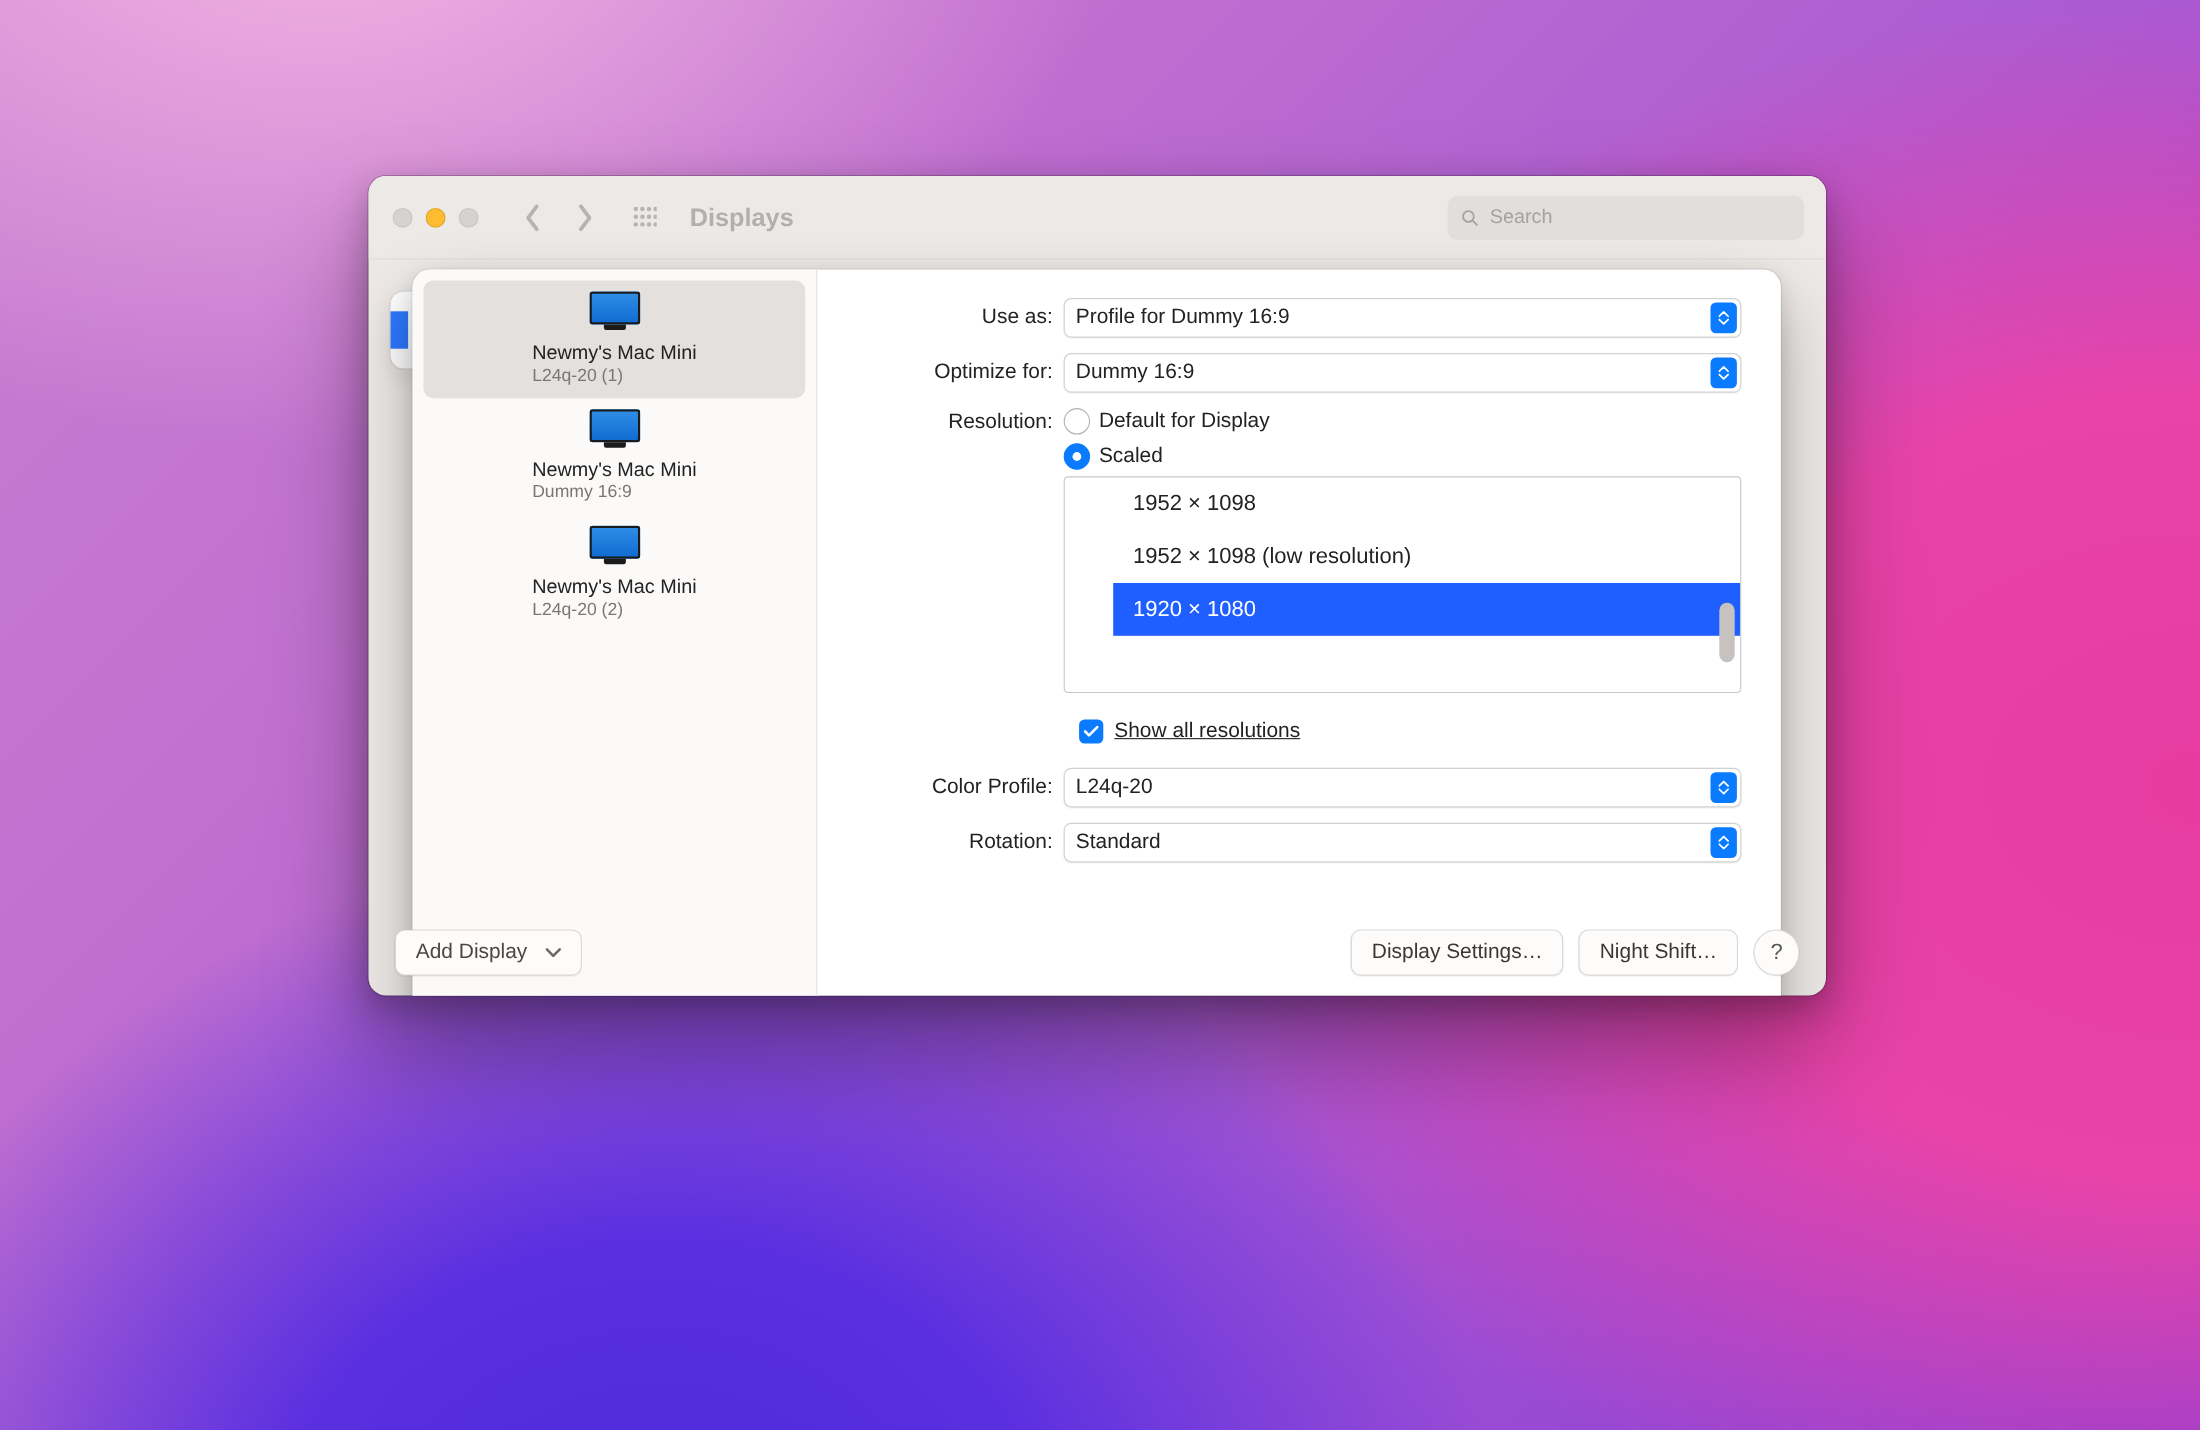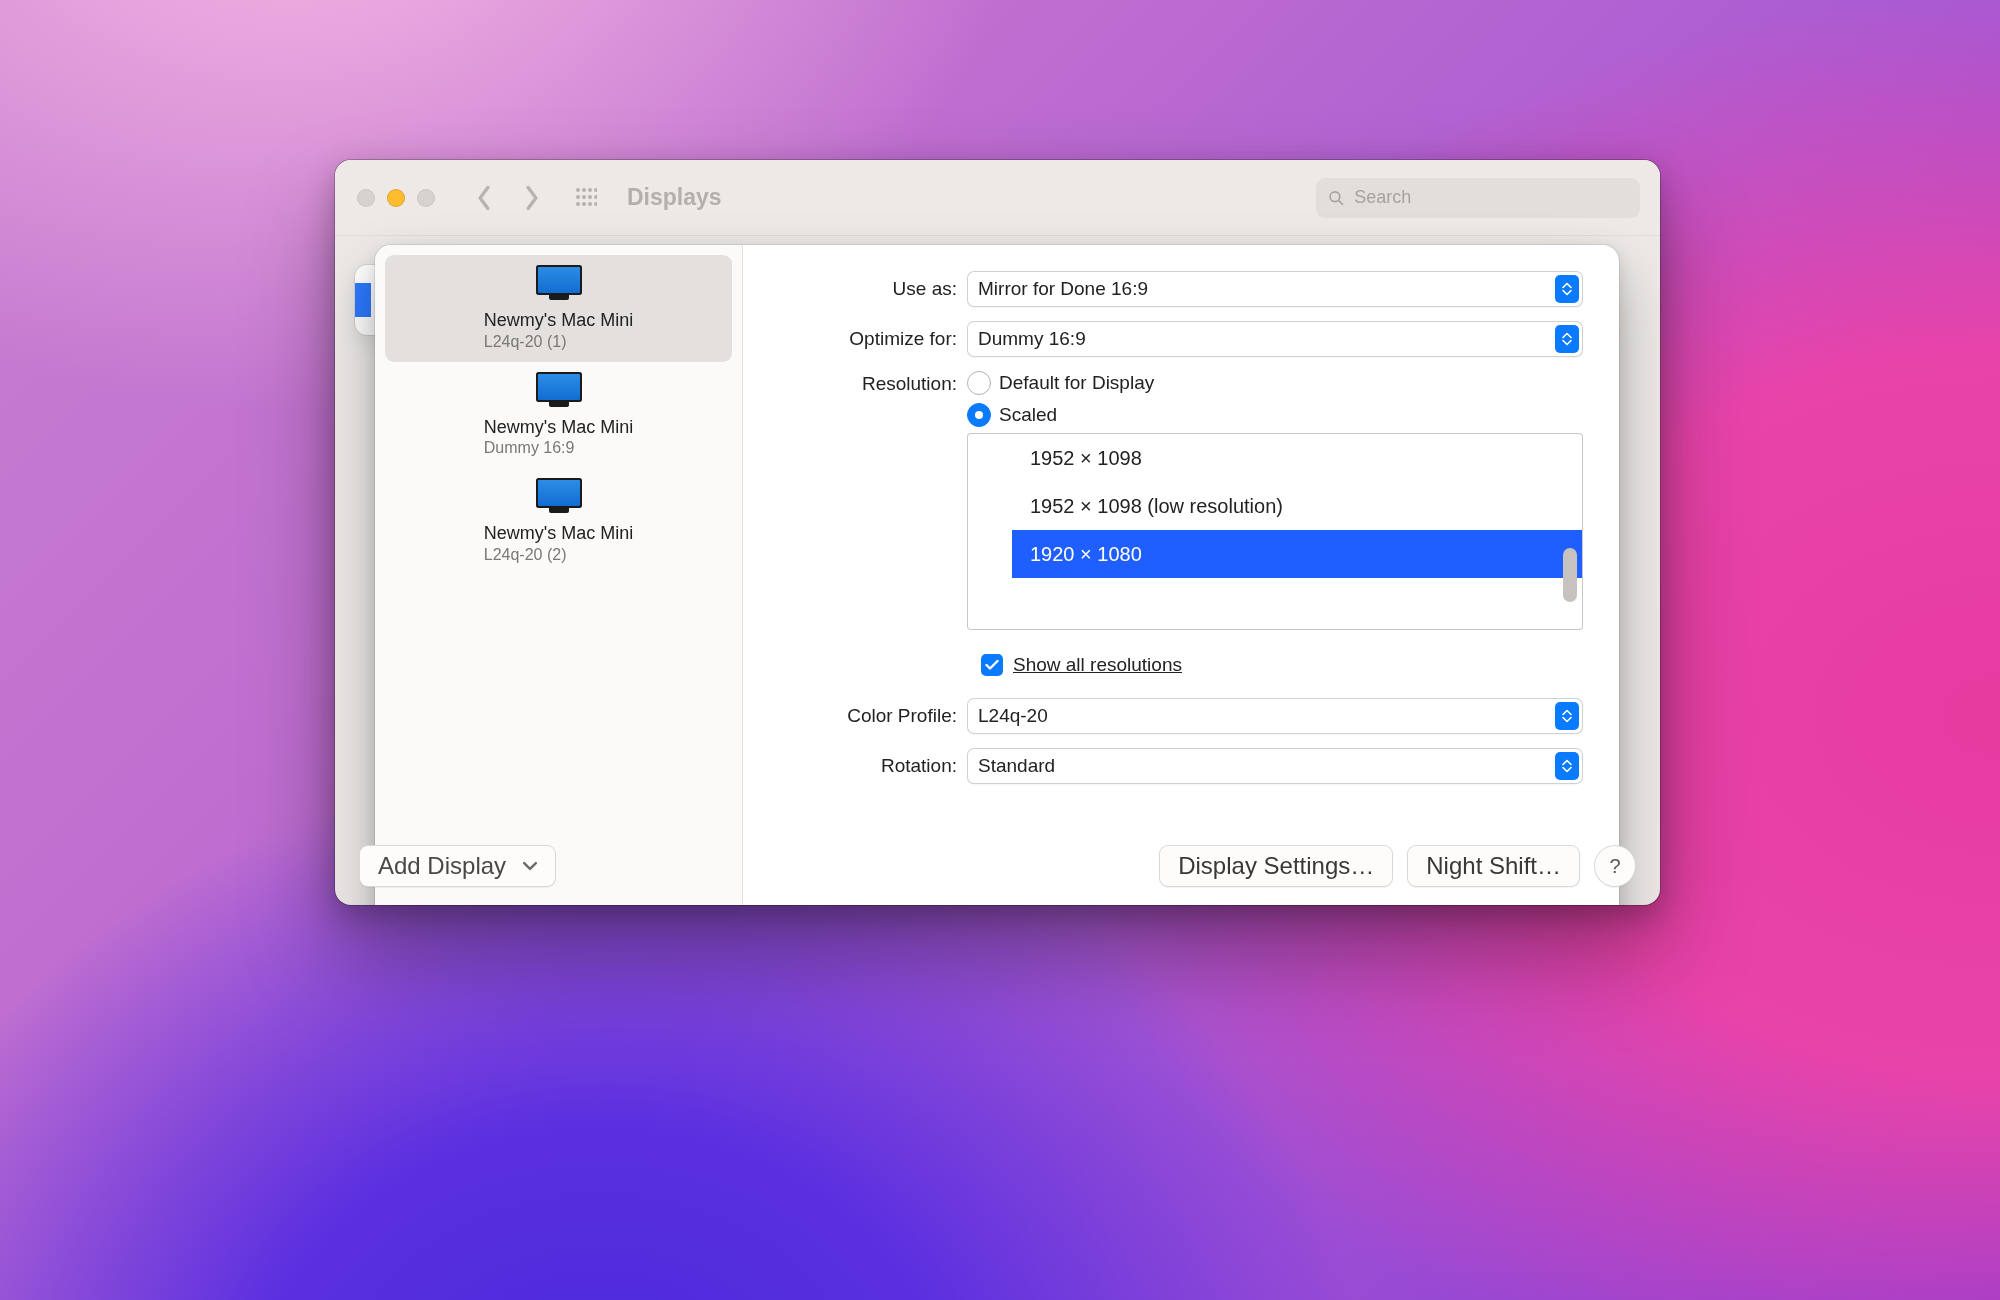--- a/index.html
+++ b/index.html
@@ -320,21 +320,21 @@
     padding: 0 24px;
     gap: 14px;
   }
   .btn {
     height: 40px;
     padding: 0 18px;
     border-radius: 9px;
     background: #fdfcfb;
     border: 1px solid rgba(0,0,0,.14);
     box-shadow: 0 1px 1px rgba(0,0,0,.05);
-    font-size: 24px; color: #3a3835;
+    font-size: 19px; color: #3a3835;
     display: inline-flex; align-items: center; gap: 17px;
   }
   .btn.dim { color: #4a4744; }
   .btn svg { width: 14px; height: 10px; color: #6b6865; }
   .spacer { flex: 1; }
   .help-round {
     width: 40px; height: 40px; border-radius: 50%;
     background: #fdfcfb;
     border: 1px solid rgba(0,0,0,.14);
     box-shadow: 0 1px 1px rgba(0,0,0,.05);
@@ -424,21 +424,21 @@
             <div class="sb-sub">L24q-20 (2)</div>
           </div>
         </div>
       </div>
 
       <div class="content">
 
         <div class="row">
           <div class="label">Use as:</div>
           <div class="select">
-            <span>Mirror for Done 16:9</span>
+            <span>Profile for Dummy 16:9</span>
             <span class="stepper">
               <svg viewBox="0 0 10 6">
                   <path d="M1 5 5 1l4 4" fill="none" stroke="currentColor" stroke-width="1.6" stroke-linecap="round" stroke-linejoin="round"></path>
                 </svg>
               <svg viewBox="0 0 10 6">
                   <path d="M1 1 5 5l4-4" fill="none" stroke="currentColor" stroke-width="1.6" stroke-linecap="round" stroke-linejoin="round"></path>
                 </svg>
             </span>
           </div>
         </div>

